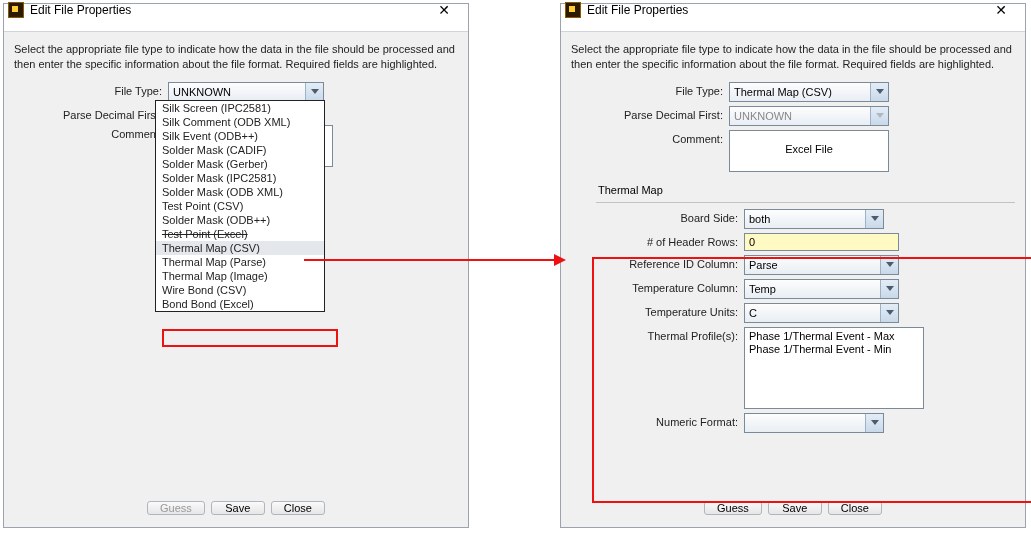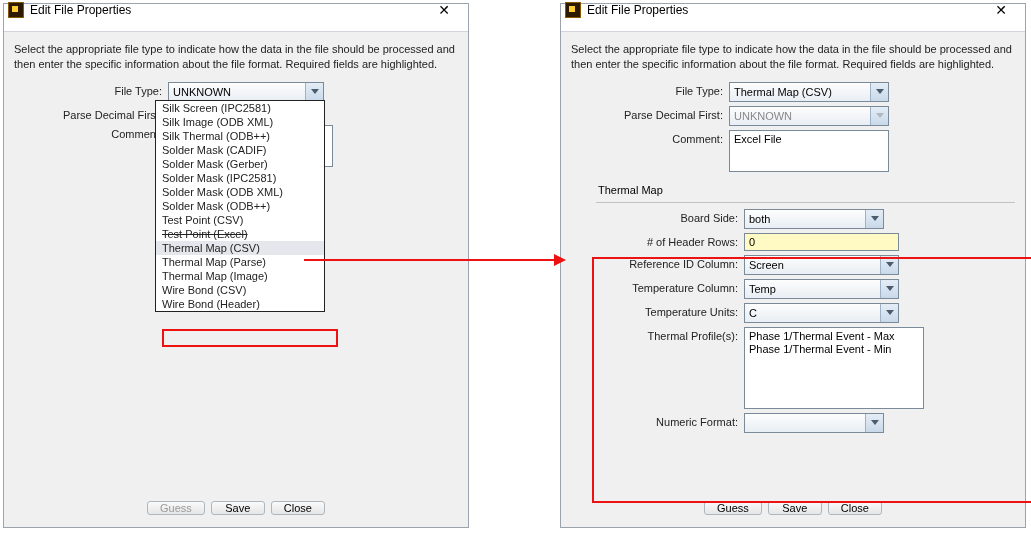--- a/index.html
+++ b/index.html
@@ -90,25 +90,26 @@
     width: 18px;
     background: linear-gradient(#e4edf6,#c9d9ea);
     border-left: 1px solid #9fb2c5;
     display: flex; align-items: center; justify-content: center;
   }
   .combo-arrow svg { width: 8px; height: 6px; }
   .textbox {
     border: 1px solid #7a8a99;
     background: #fff;
     font-size: 11px;
-    padding: 2px 4px;
+    padding: 12px 4px;
     width: 165px;
     height: 42px;
     resize: none;
     font-family: inherit;
+    text-align: center;
   }
   .dropdown-list {
     position: absolute;
     left: 122px;
     top: 20px;
     width: 170px;
     background: #fff;
     border: 1px solid #222;
     max-height: 260px;
     overflow-y: scroll;
@@ -206,34 +207,34 @@
     <div class="row">
       <div class="label">Parse Decimal First:</div>
     </div>
     <div class="row">
       <div class="label">Comment:</div>
       <textarea class="textbox" style="position: relative; z-index: 0;"></textarea>
     </div>
 
     <div class="dropdown-list" id="leftDropdown">
         <div class="dropdown-item">Silk Screen (IPC2581)</div>
-        <div class="dropdown-item">Silk Image (ODB XML)</div>
-        <div class="dropdown-item">Silk Thermal (ODB++)</div>
+        <div class="dropdown-item">Silk Comment (ODB XML)</div>
+        <div class="dropdown-item">Silk Event (ODB++)</div>
         <div class="dropdown-item">Solder Mask (CADIF)</div>
         <div class="dropdown-item">Solder Mask (Gerber)</div>
         <div class="dropdown-item">Solder Mask (IPC2581)</div>
         <div class="dropdown-item">Solder Mask (ODB XML)</div>
+        <div class="dropdown-item">Test Point (CSV)</div>
         <div class="dropdown-item">Solder Mask (ODB++)</div>
-        <div class="dropdown-item">Test Point (CSV)</div>
         <div class="dropdown-item crossed">Test Point (Excel)</div>
         <div class="dropdown-item" style="background: rgb(228, 232, 236);">Thermal Map (CSV)</div>
         <div class="dropdown-item">Thermal Map (Parse)</div>
         <div class="dropdown-item">Thermal Map (Image)</div>
         <div class="dropdown-item">Wire Bond (CSV)</div>
-        <div class="dropdown-item">Wire Bond (Header)</div>
+        <div class="dropdown-item">Bond Bond (Excel)</div>
       </div>
 
     <div class="hl-red hl-left"></div>
   </div>
   <div class="footer">
     <button class="btn disabled">Guess</button>
     <button class="btn">Save</button>
     <button class="btn">Close</button>
   </div>
 </div>
@@ -288,21 +289,21 @@
             </div>
         </div>
       </div>
       <div class="row">
         <div class="label" style="width:130px"># of Header Rows:</div>
         <input class="inputtext reqd" style="width: 155px;" value="0">
       </div>
       <div class="row">
         <div class="label" style="width:130px">Reference ID Column:</div>
         <div class="combo" style="width:155px">
-          <span>Screen</span>
+          <span>Parse</span>
           <div class="combo-arrow">
               <svg viewBox="0 0 8 6">
                 <path d="M0 0 L4 5 L8 0 Z" fill="#4a5c6e"></path>
               </svg>
             </div>
         </div>
       </div>
       <div class="row">
         <div class="label" style="width:130px">Temperature Column:</div>
         <div class="combo" style="width:155px">

